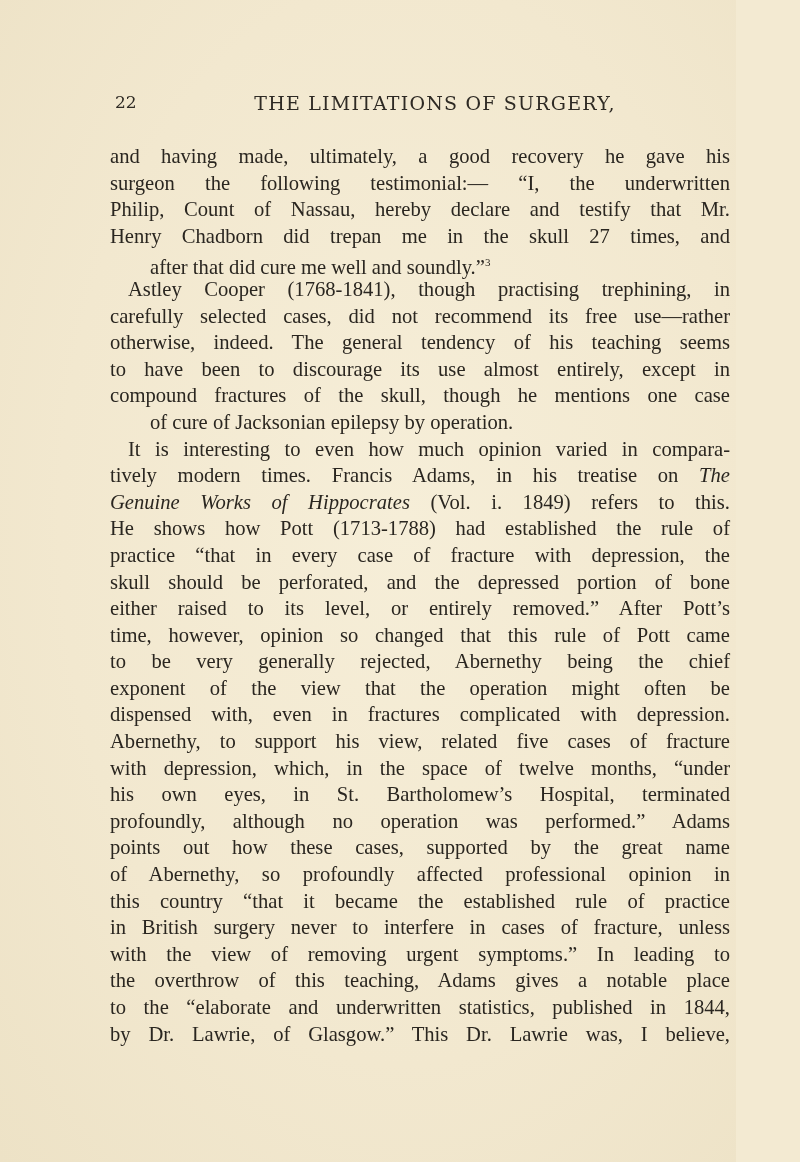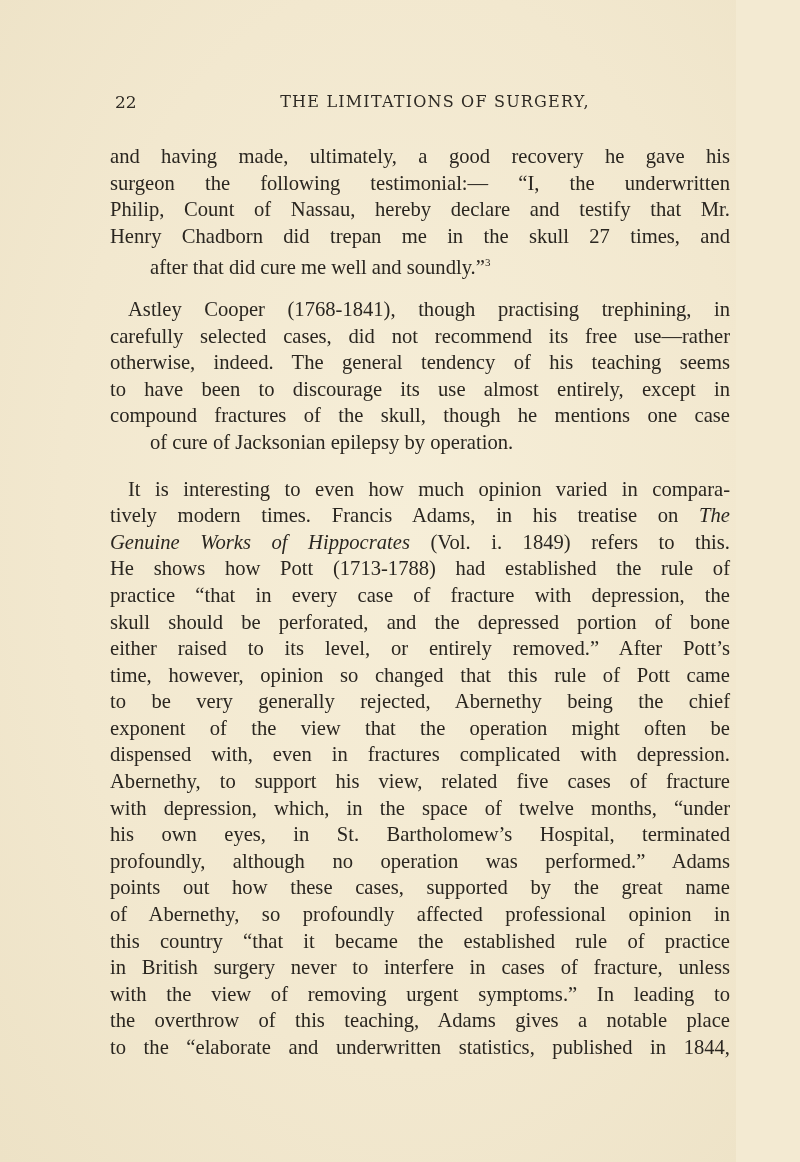--- a/index.html
+++ b/index.html
@@ -37,21 +37,21 @@
       top: 0;
       font-size: 17px;
       letter-spacing: 0px;
     }
     .running-title {
       position: absolute;
       left: 0;
       right: 0;
       top: 0;
       text-align: center;
-      font-size: 16px;
+      font-size: 19px;
       letter-spacing: 1.2px;
       padding-left: 30px;
     }
     .body-text {
       position: absolute;
       top: 143px;
       left: 110px;
       width: 620px;
       font-family: "Liberation Serif", serif;
       font-size: 20.6px;
@@ -64,21 +64,20 @@
       white-space: nowrap;
       text-align: justify;
       text-align-last: justify;
     }
     .line.last {
       text-align-last: left;
       margin-left: 40px;
     }
     .line.indent {
       padding-left: 18px;
-      margin-top: 20px;
     }
     .sup {
       font-size: 11px;
       vertical-align: 8px;
     }
     .it {
       font-style: italic;
     }
   </style>
 </head>
@@ -118,15 +117,16 @@
     <span class="line">with depression, which, in the space of twelve months, “under</span>
     <span class="line">his own eyes, in St. Bartholomew’s Hospital, terminated</span>
     <span class="line">profoundly, although no operation was performed.” Adams</span>
     <span class="line">points out how these cases, supported by the great name</span>
     <span class="line">of Abernethy, so profoundly affected professional opinion in</span>
     <span class="line">this country “that it became the established rule of practice</span>
     <span class="line">in British surgery never to interfere in cases of fracture, unless</span>
     <span class="line">with the view of removing urgent symptoms.” In leading to</span>
     <span class="line">the overthrow of this teaching, Adams gives a notable place</span>
     <span class="line">to the “elaborate and underwritten statistics, published in 1844,</span>
+    <span class="line">by Dr. Lawrie, of Glasgow.” This Dr. Lawrie was, I believe,</span>
   </div>
 
 </div>
 
 </body></html>

